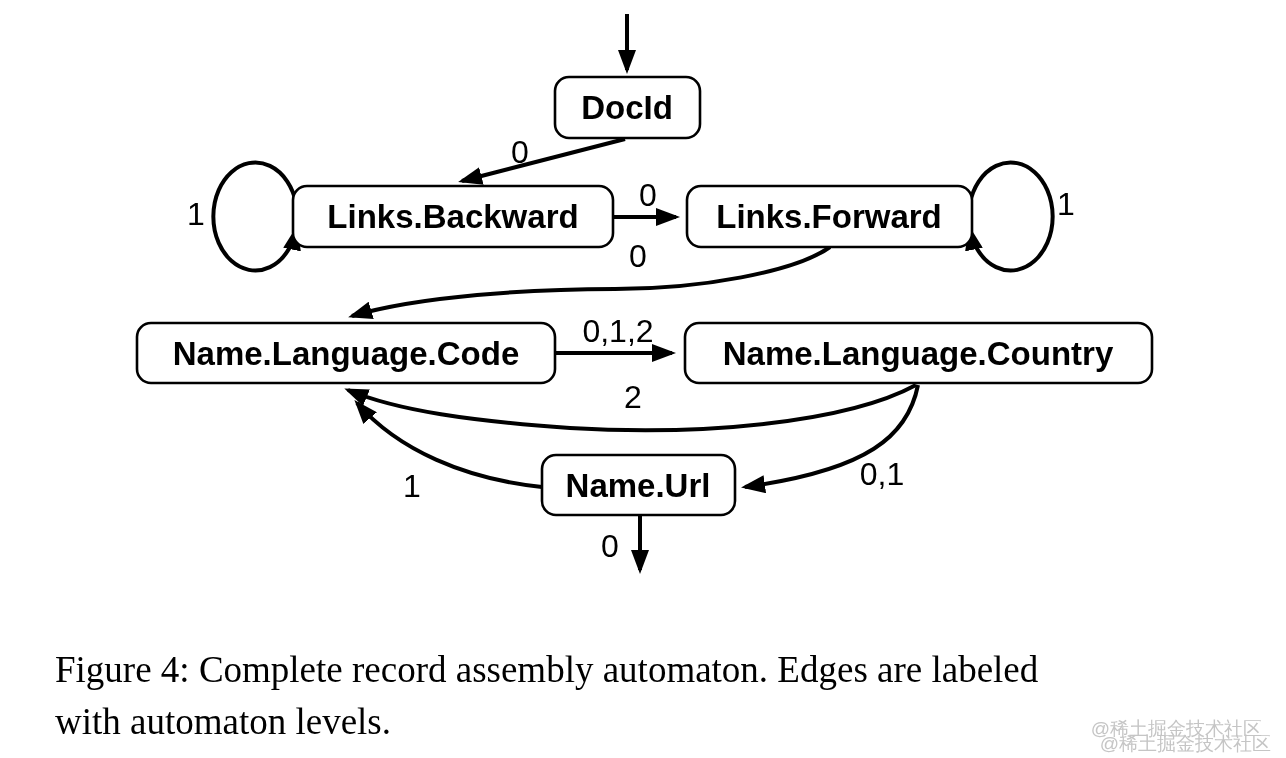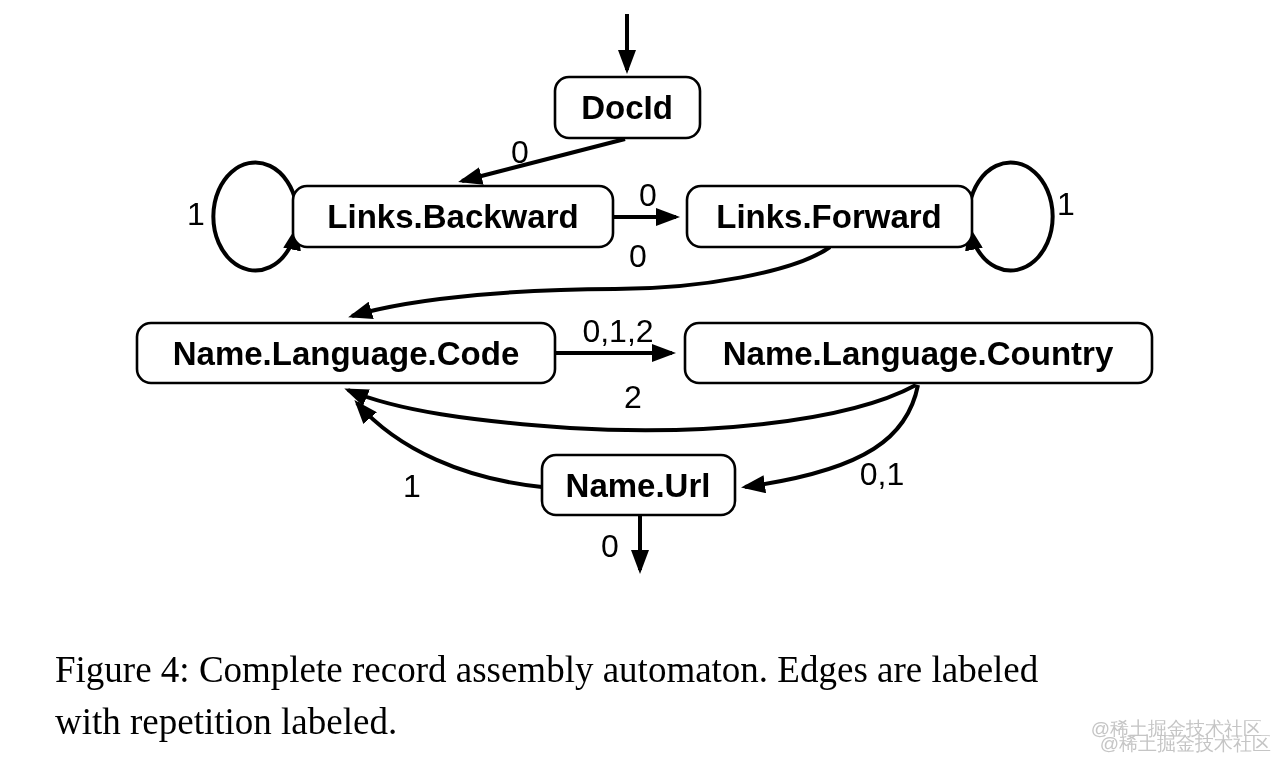--- a/index.html
+++ b/index.html
@@ -138,19 +138,19 @@
     </g>
 
     <g>
       <rect class="node-box" x="542" y="455" width="193" height="60" rx="14"></rect>
       <text class="node-label" x="638" y="497">Name.Url</text>
     </g>
   </svg>
 
   <div class="caption">
     <span>Figure 4: Complete record assembly automaton. Edges are labeled</span>
-    <span>with repetition labeled.</span>
+    <span>with automaton levels.</span>
   </div>
 
   <div class="watermark wm1">@稀土掘金技术社区</div>
   <div class="watermark wm2">@稀土掘金技术社区</div>
 
 </div>
 
 </body></html>

